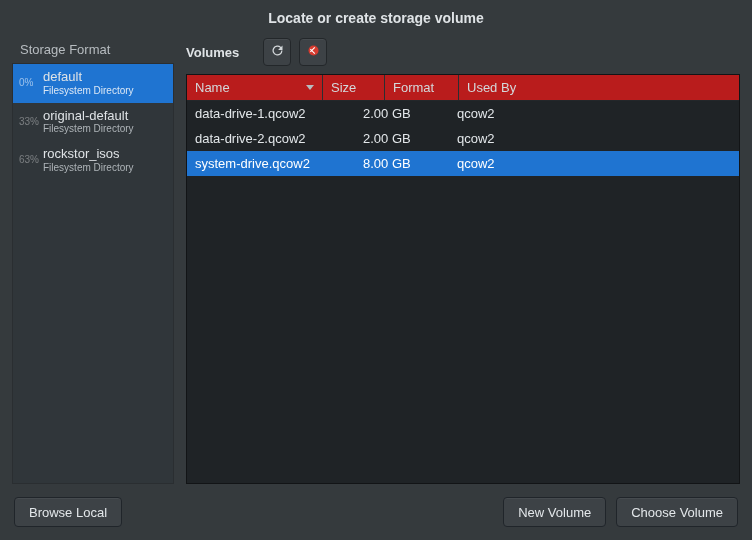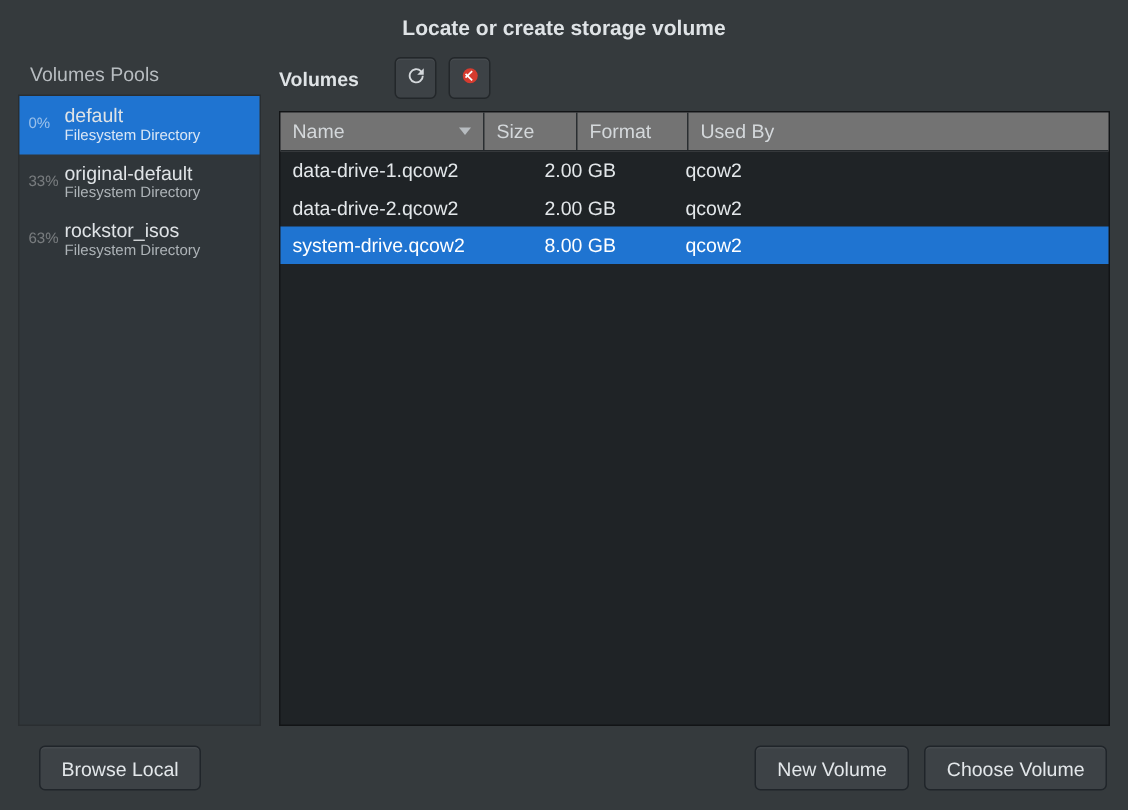--- a/index.html
+++ b/index.html
@@ -63,21 +63,21 @@
     cursor: pointer;
     box-shadow: inset 0 1px 0 rgba(255,255,255,0.05);
   }
   .icon-btn svg { width: 15px; height: 15px; }
   .table-wrap {
     flex: 1; background: #1f2326;
     border: 1px solid #121416;
     display: flex; flex-direction: column;
   }
   .thead {
-    display: flex; background: #737373; height: 26px; align-items: stretch;
+    display: flex; background: #b91c1c; height: 26px; align-items: stretch;
     border-bottom: 1px solid #23272a;
   }
   .th {
     display: flex; align-items: center; padding: 0 8px;
     border-right: 1px solid #2a2e31;
     color: #d4d8db; font-size: 13px; cursor: pointer;
     position: relative;
   }
   .th:last-child { border-right: none; flex: 1; }
   .th .sort-ind {
@@ -92,21 +92,21 @@
   .tbody { flex: 1; }
   .tr {
     display: flex; height: 25px; align-items: center;
     color: #e3e7ea; font-size: 13px; cursor: pointer; gap: 32px;
   }
   .tr.selected { background: #1f74d1; color: #ffffff; }
   .td { padding: 0 8px; overflow: hidden; white-space: nowrap; }
   
   .footer {
     height: 56px; display: flex; align-items: center;
-    padding: 0 14px; gap: 10px; margin-left: 12px;
+    padding: 0 14px; gap: 10px;
   }
   .btn {
     height: 30px; padding: 0 14px;
     background: #3d4246;
     border: 1px solid #20252a;
     border-radius: 4px;
     color: #e3e7ea; font-size: 13px;
     display: flex; align-items: center; cursor: pointer;
     box-shadow: inset 0 1px 0 rgba(255,255,255,0.05);
   }
@@ -114,21 +114,21 @@
 </style>
 </head>
 <body>
 
 <div class="dialog">
   <div class="titlebar">Locate or create storage volume</div>
 
   <div class="content">
 
     <div class="sidebar">
-      <div class="sidebar-header">Volumes Pools</div>
+      <div class="sidebar-header">Storage Format</div>
       <div class="pool-list" id="pool-list">
           <div class="pool-item selected">
             <span class="pool-pct">0%</span>
             <span class="pool-text">
               <span class="pool-name">default</span>
               <span class="pool-sub">Filesystem Directory</span>
             </span>
           </div>
           <div class="pool-item">
             <span class="pool-pct">33%</span>

